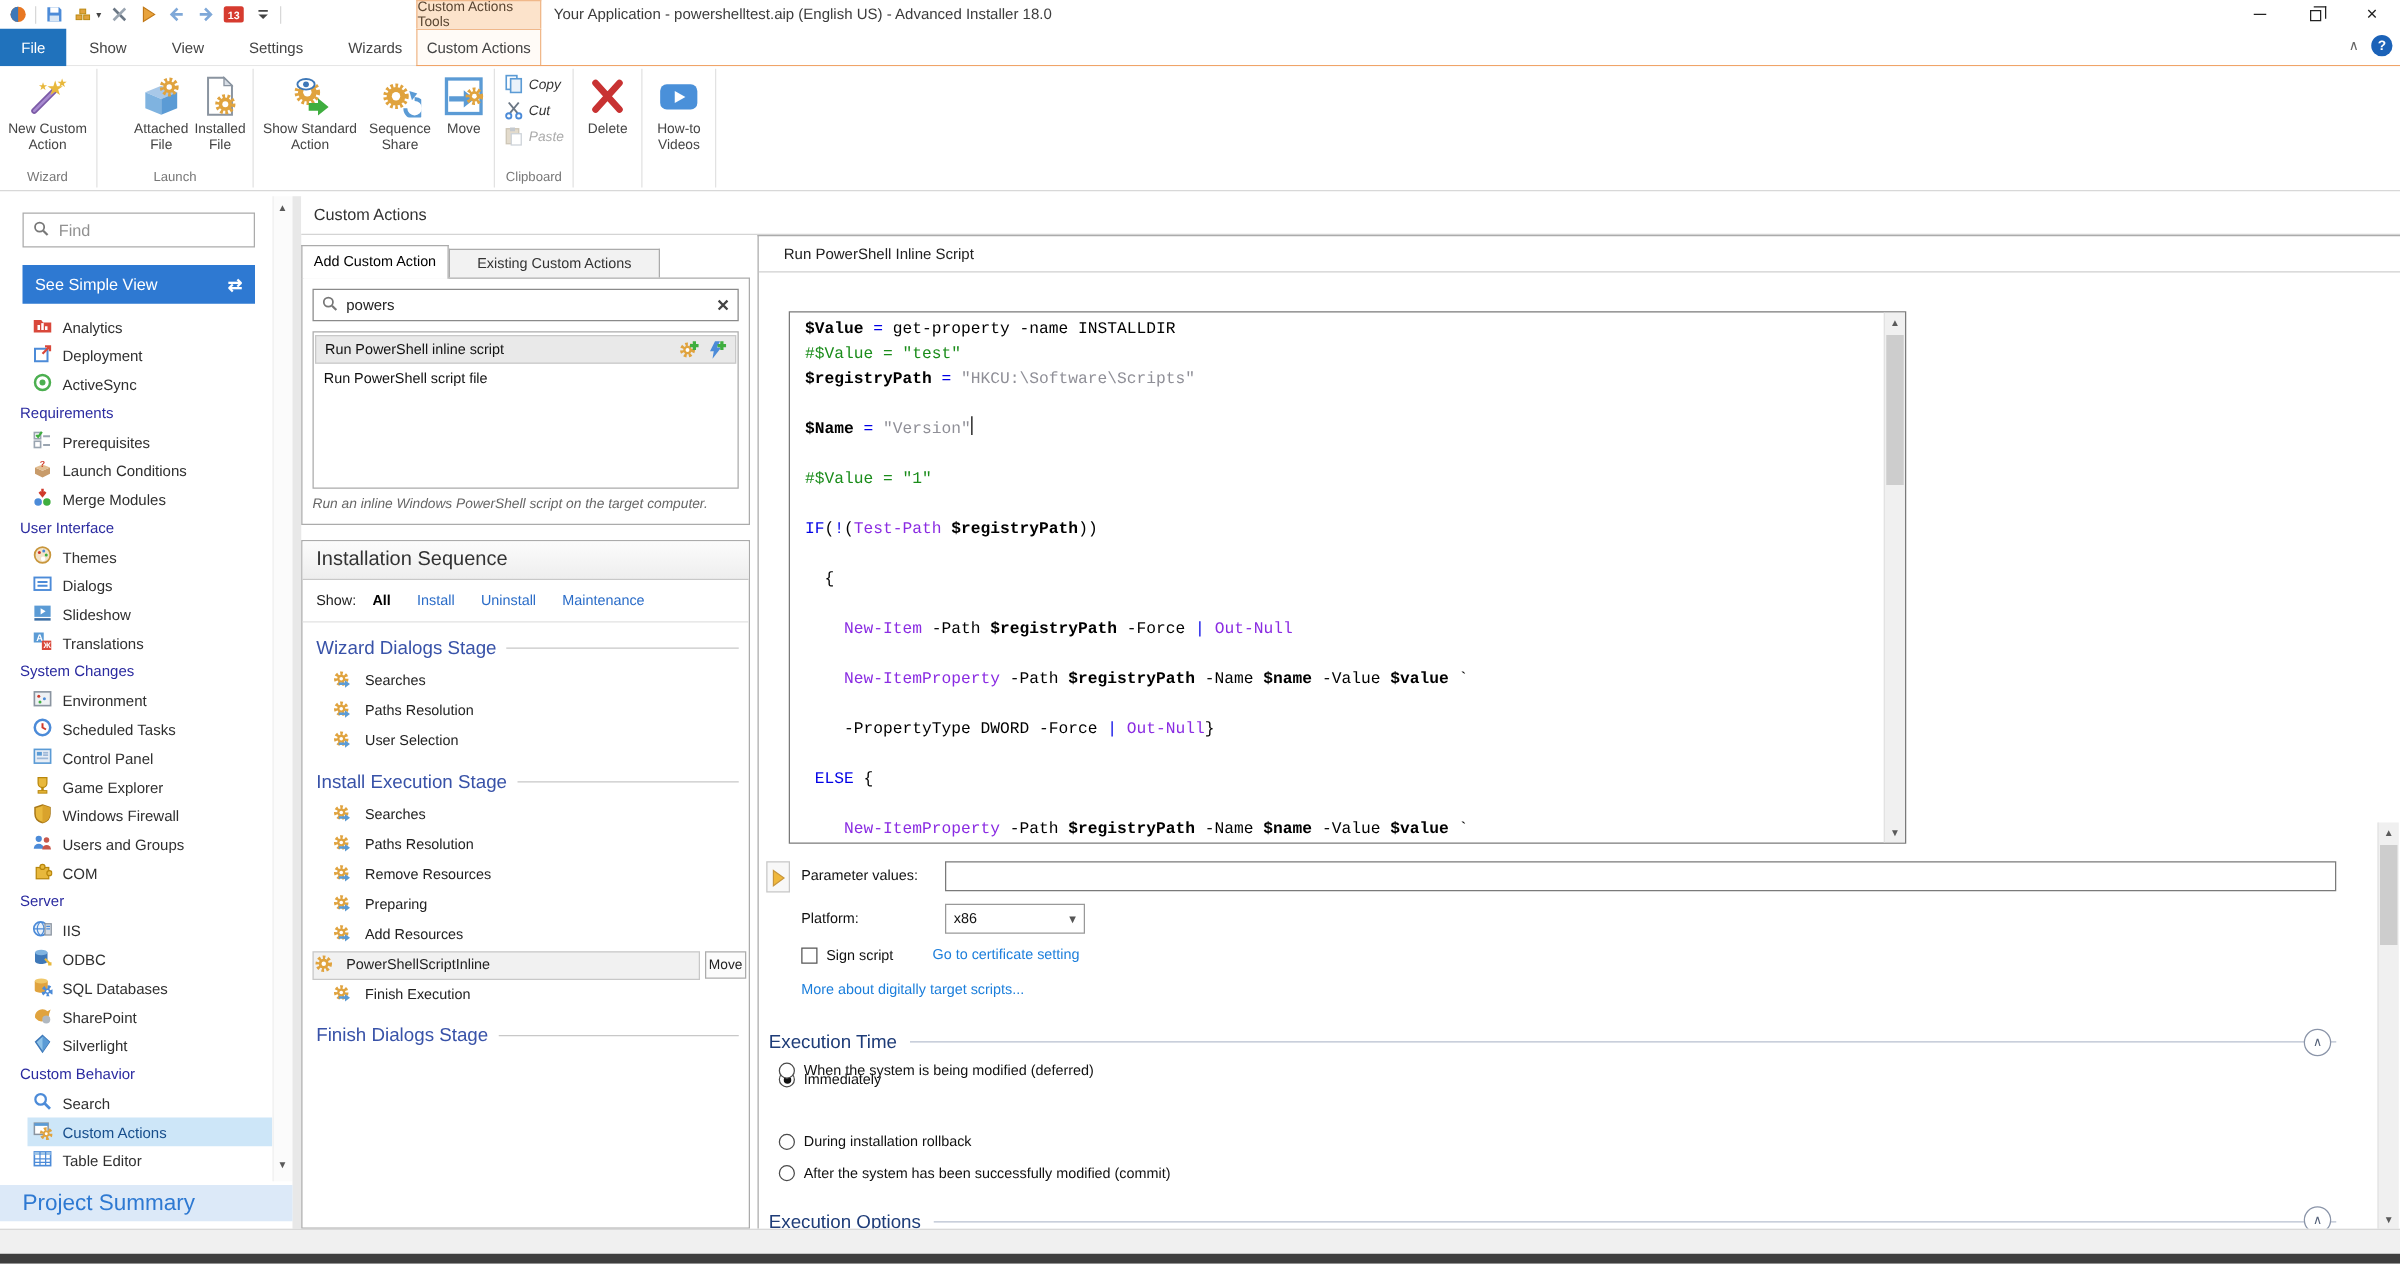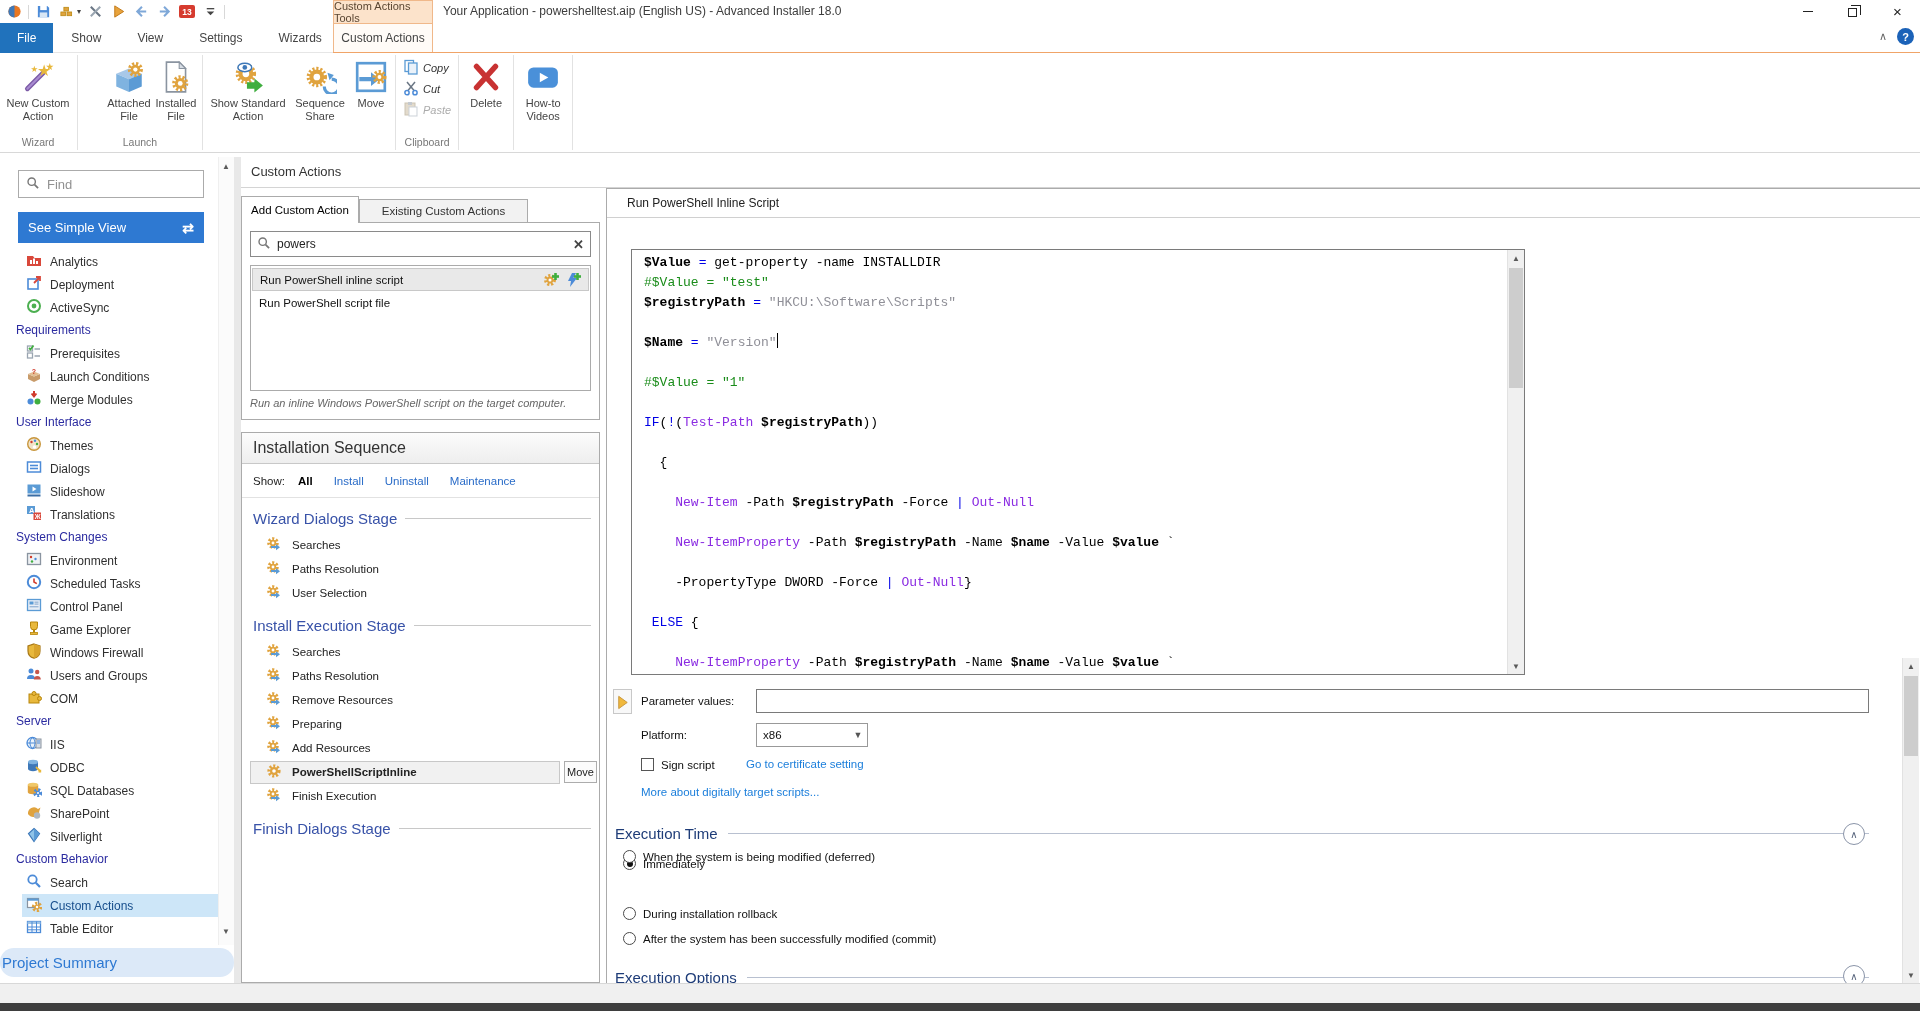--- a/index.html
+++ b/index.html
@@ -64,21 +64,21 @@
   .snav { position:absolute; left:0; top:93px; width:218px; }
   .snav-h { height:23px; line-height:23px; padding-left:16px; color:#2B2BA0; font-size:12px; }
   .snav-i { height:23px; display:flex; align-items:center; gap:8px; margin-left:22px; padding-left:4px;
             font-size:12px; color:#2F2F2F; cursor:pointer; }
   .snav-i.sel { background:var(--selection_blue); color:#174E8C; }
   .snav-i svg { flex:0 0 16px; }
   .scrollstrip { position:absolute; left:218px; top:157px; width:16px; height:788px; background:#FBFBFB; border-left:1px solid #EFEFEF; }
   .sarrow { position:absolute; left:3px; font-size:8px; color:#5A5A5A; cursor:pointer; }
   .splitter { position:absolute; left:234px; top:157px; width:7px; height:826px; background:#E8E8E8; }
   .project-summary { position:absolute; left:0; top:948px; width:234px; height:29px; background:#DCE9F8; color:var(--accent_blue);
-                     font-size:15px; line-height:29px; padding-left:2px; cursor:pointer;border-radius:14px; }
+                     font-size:18px; line-height:29px; padding-left:18px; cursor:pointer; }
 
   .page-title { position:absolute; left:241px; top:157px; width:1679px; height:31px; line-height:30px; padding-left:10px;
                 font-size:13px; color:#333; border-bottom:1px solid #D4D4D4; background:#fff; }
 
   
   .tab-add { position:absolute; left:241px; top:196px; width:118px; height:27px; background:#fff; border:1px solid #ABABAB;
              border-bottom:none; z-index:3; text-align:center; line-height:26px; font-size:11.5px; color:#000; cursor:pointer; }
   .tab-existing { position:absolute; left:359px; top:199px; width:169px; height:24px; background:#F2F2F2; border:1px solid #ABABAB;
                   border-bottom:none; text-align:center; line-height:23px; font-size:11.5px; color:#333; cursor:pointer; z-index:1; }
   .addbox { position:absolute; left:241px; top:222px; width:359px; height:198px; border:1px solid #ABABAB; background:#fff; z-index:2; }
@@ -100,21 +100,21 @@
   .seq-show { height:34px; display:flex; align-items:center; padding-left:11px; border-bottom:1px solid #E2E2E2; font-size:11.5px; }
   .seq-show .lbl { color:#222; }
   .seq-filter { margin-left:21px; color:var(--link_blue2); cursor:pointer; }
   .seq-filter.active { color:#000; font-weight:bold; margin-left:13px; }
   .stage-h { display:flex; align-items:center; margin:12px 8px 6px 11px; }
   .stage-h .t { font-size:15px; color:var(--stage_header_blue); white-space:nowrap; }
   .stage-h .rule { flex:1; height:1px; background:#C8C8C8; margin-left:8px; }
   .seq-item { height:24px; display:flex; align-items:center; gap:10px; margin-left:24px; font-size:11.5px; color:#222; cursor:pointer; }
   .seq-item-sel { height:24px; display:flex; align-items:center; margin:0 2px 0 8px; cursor:pointer; }
   .seq-item-sel .lab { flex:1; height:23px; background:#F1F1F1; border:1px solid #C8C8C8; display:flex; align-items:center;
-                        gap:10px; padding-left:15px; font-size:11.5px; color:#222;font-weight:bold; }
+                        gap:10px; font-size:11.5px; color:#222; }
   .move-btn { width:33px; height:22px; margin-left:4px; background:#FBFBFB; border:1px solid #ACACAC; font-size:11px;
               color:#222; display:flex; align-items:center; justify-content:center; cursor:pointer; }
 
   
   .rpanel { position:absolute; left:606px; top:188px; width:1314px; height:795px; background:#fff;
             border-left:1px solid #ABABAB; border-top:1px solid #ABABAB; overflow:hidden; }
   .rp-header { height:29px; line-height:29px; padding-left:20px; font-size:12px; color:#222; border-bottom:1px solid #D0D0D0; }
   .editor { position:absolute; left:24px; top:60px; width:894px; height:426px; border:1px solid #7A7A7A; background:#fff; overflow:hidden; }
   .code { position:absolute; left:0; top:0; right:17px; bottom:0; padding:3px 0 0 12px; overflow:hidden;
           font-family:"Liberation Mono","DejaVu Sans Mono",monospace; font-size:13px; line-height:20px; white-space:pre; }

